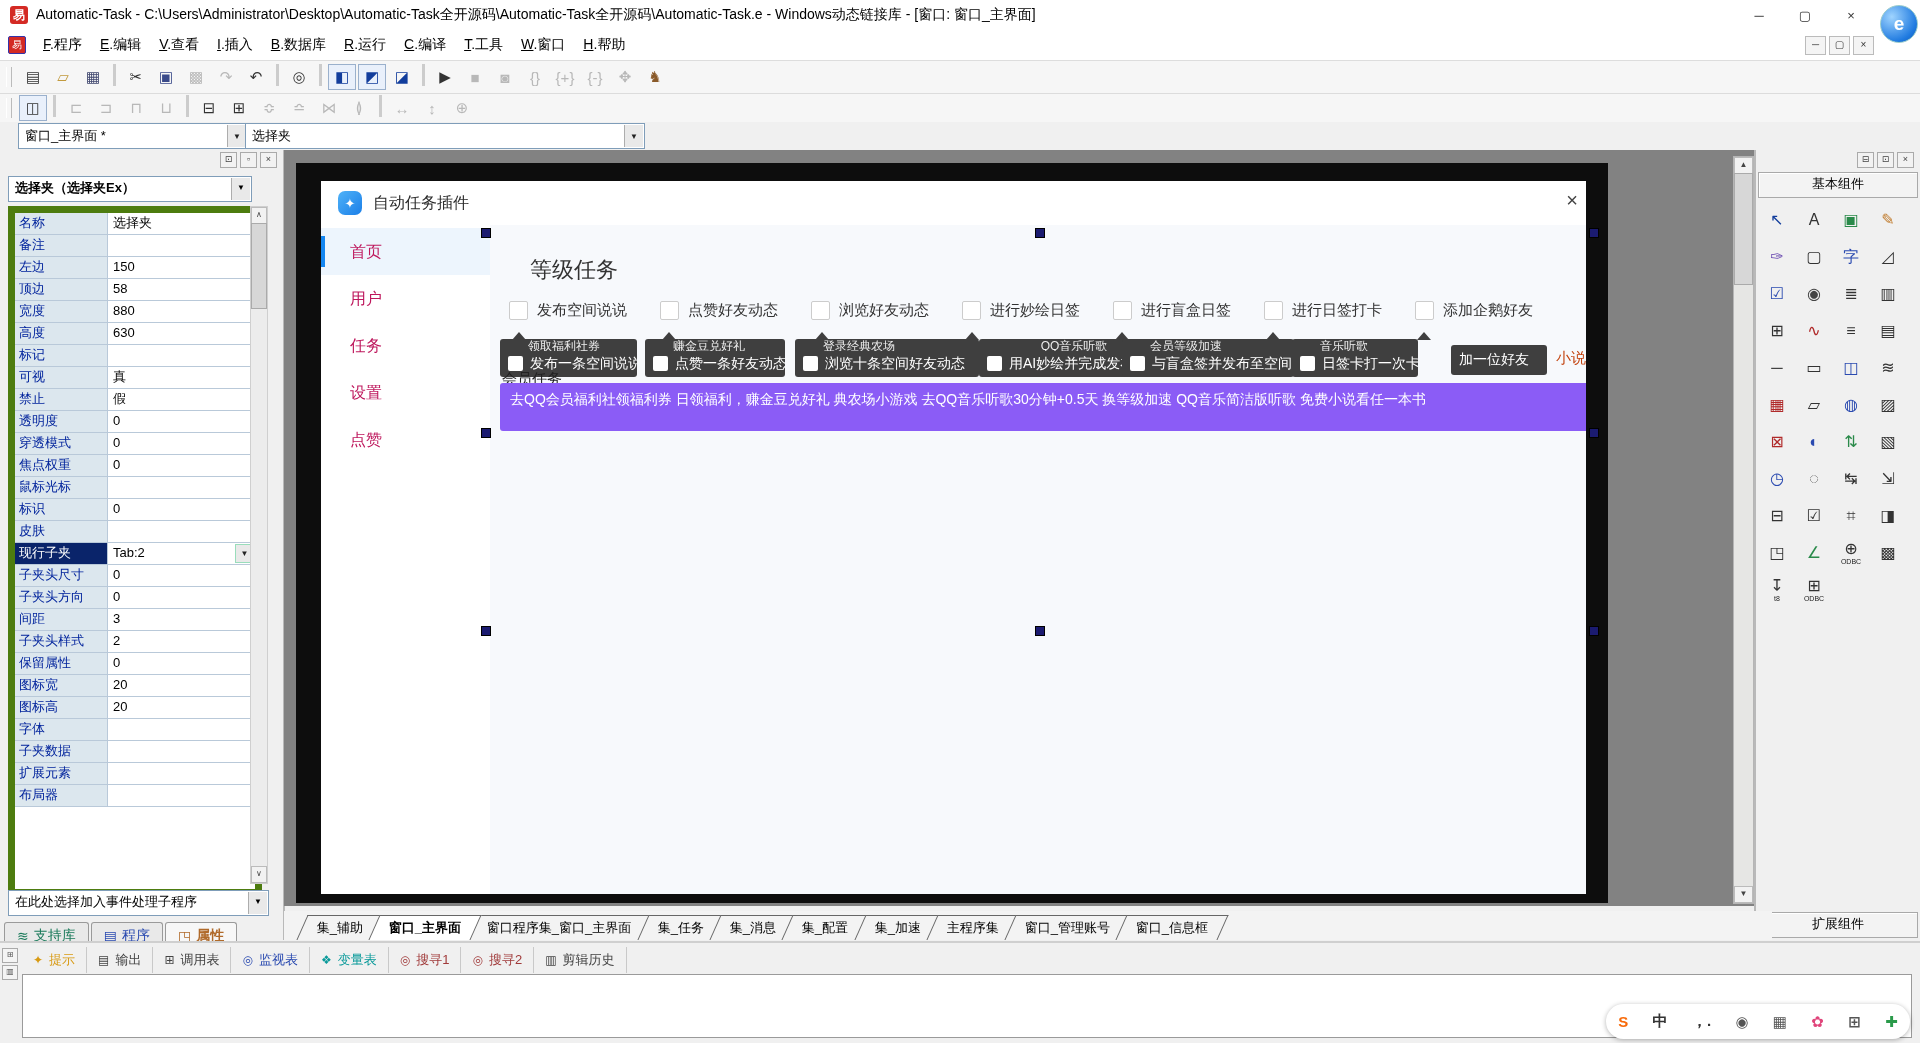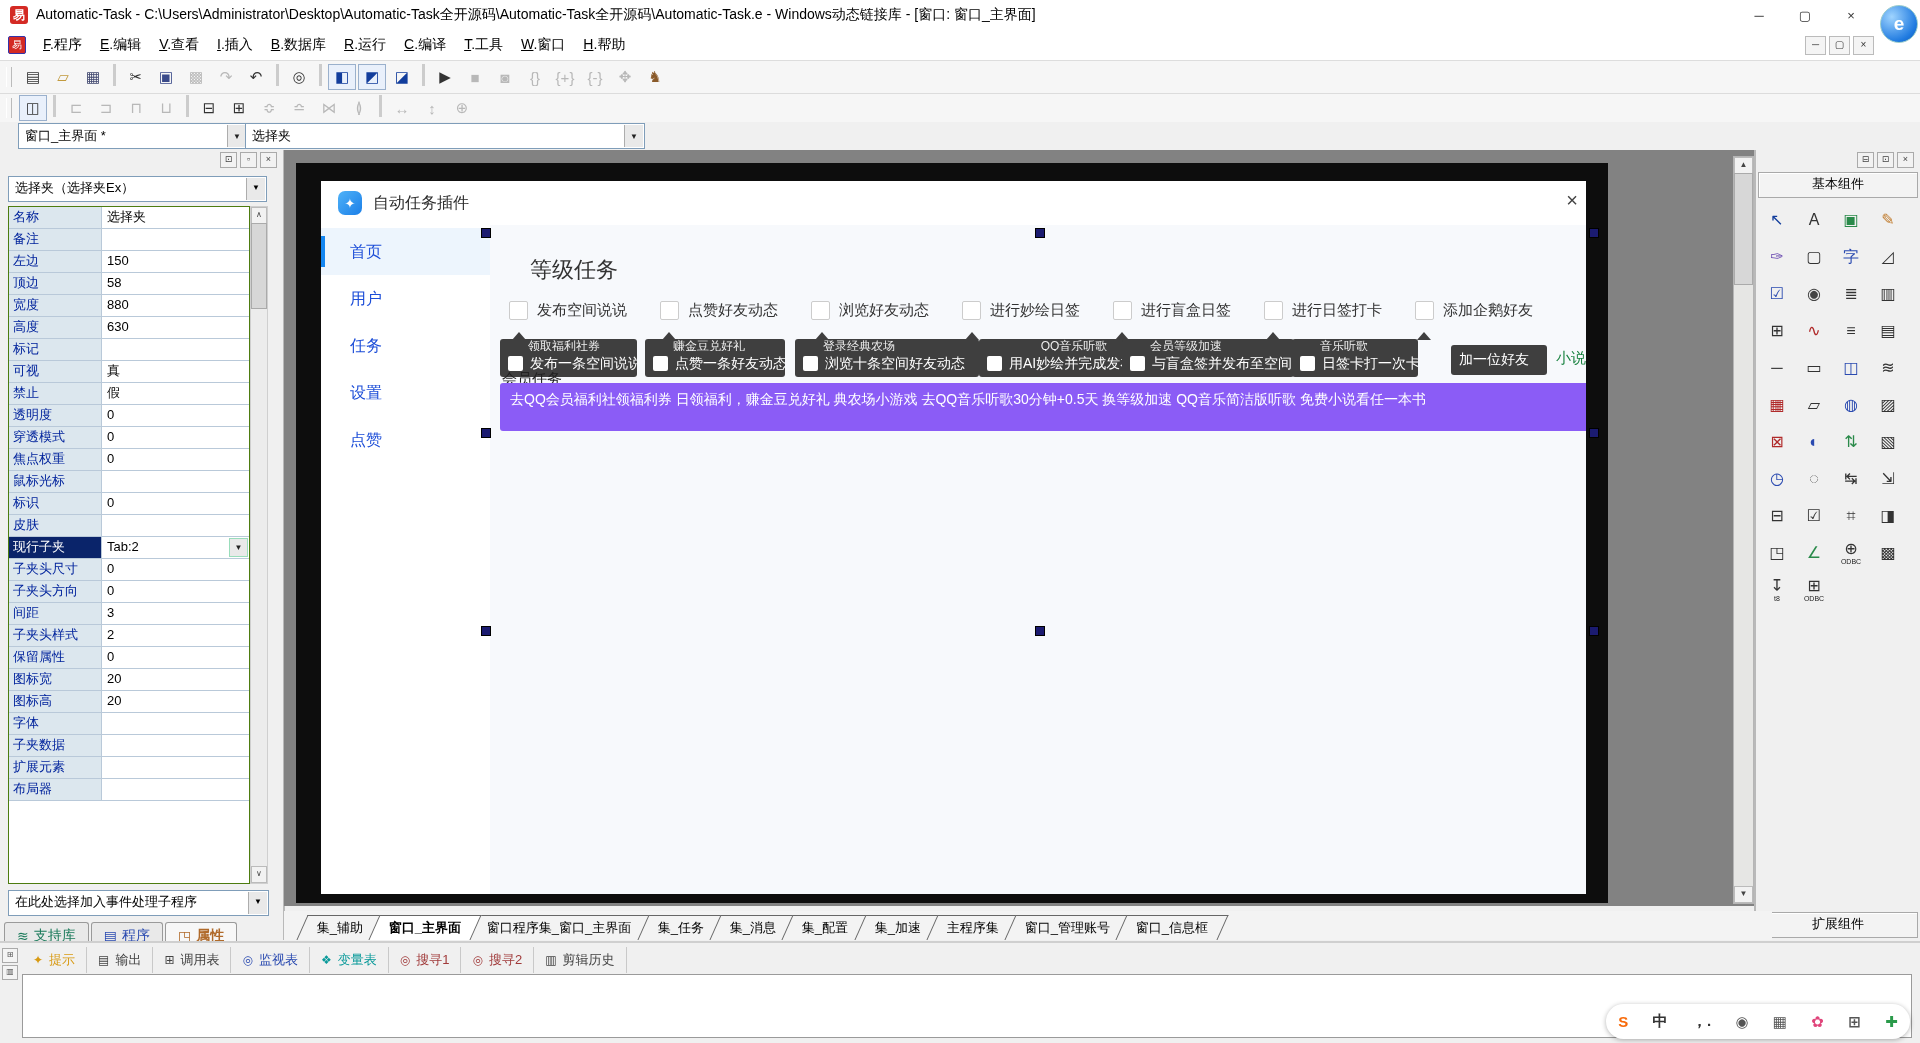--- a/index.html
+++ b/index.html
@@ -30,23 +30,23 @@
   .tbtn.pressed{background:#e9f0fb;border-color:#9ab0cc;}
   .tbtn.sep{min-width:1px;width:1px;height:20px;background:#ccc;margin:0 5px;padding:0;}
   
   .comborow{position:absolute;left:0;right:0;top:122px;height:28px;background:#f0f0f0;border-bottom:1px solid #cfcfcf;}
   .combo{position:absolute;height:24px;border:1px solid #7f9db9;background:#fff;font-size:13px;display:flex;align-items:center;padding-left:6px;top:1px;}
   .combo .arrow{position:absolute;right:1px;top:1px;bottom:1px;width:18px;background:#e9e9e9;border-left:1px solid #adadad;display:flex;align-items:center;justify-content:center;font-size:8px;color:#222;}
   
   .leftpanel{position:absolute;left:0;top:150px;width:283px;bottom:103px;background:#f0f0f0;border-right:2px solid #b9b9b9;}
   .dockrow{position:absolute;top:2px;right:6px;display:flex;gap:3px;}
   .dockbtn{width:15px;height:14px;border:1px solid #aaa;background:#f2f2f2;font-size:9px;line-height:13px;text-align:center;color:#444;}
-  .pheader{position:absolute;left:8px;right:16px;top:26px;height:24px;border:1px solid #7f9db9;background:#fff;font-size:13px;line-height:22px;padding-left:6px;}
+  .pheader{position:absolute;left:8px;right:31px;top:26px;height:24px;border:1px solid #7f9db9;background:#fff;font-size:13px;line-height:22px;padding-left:6px;font-weight:bold;}
   .pheader .arrow{position:absolute;right:1px;top:1px;bottom:1px;width:18px;background:#e9e9e9;border-left:1px solid #adadad;text-align:center;font-size:8px;line-height:20px;}
-  .pgrid{position:absolute;left:8px;width:240px;top:56px;height:676px;border:1px solid #4d7c0f;background:#fff;overflow:hidden;}
+  .pgrid{position:absolute;left:8px;width:240px;top:56px;height:676px;border:7px solid #4d7c0f;background:#fff;overflow:hidden;}
   .prow{display:flex;height:21px;border-bottom:1px solid #b9c9d9;}
   .plabel{width:88px;background:#dce7ee;color:#00239c;font-size:13px;line-height:20px;padding-left:4px;border-right:1px solid #b9c9d9;white-space:nowrap;overflow:hidden;}
   .pvalue{flex:1;font-size:13px;line-height:20px;padding-left:5px;position:relative;white-space:nowrap;overflow:hidden;}
   .prow.selected .plabel{background:#0a246a;color:#fff;}
   .prow.dropdown .pvalue::after{content:"▼";position:absolute;right:1px;top:1px;width:17px;bottom:1px;background:#e9e9e9;border:1px solid #9db;font-size:8px;text-align:center;line-height:17px;color:#222;}
   .pscroll{position:absolute;left:250px;width:16px;top:56px;height:676px;background:#ececec;border:1px solid #cfcfcf;}
   .sbtn{position:absolute;left:0;right:0;height:15px;background:#f2f2f2;border:1px solid #bbb;font-size:8px;text-align:center;line-height:14px;color:#444;}
   .sthumb{position:absolute;left:0;right:0;background:#d7d7d7;border:1px solid #aaa;}
   .evcombo{position:absolute;left:8px;right:14px;top:740px;height:24px;border:1px solid #7f9db9;background:#fff;font-size:13px;line-height:22px;padding-left:6px;}
   .evcombo .arrow{position:absolute;right:1px;top:1px;bottom:1px;width:18px;background:#e9e9e9;border-left:1px solid #adadad;text-align:center;font-size:8px;line-height:20px;}
@@ -57,37 +57,37 @@
   .designer{position:absolute;left:284px;top:150px;width:1470px;height:756px;background:#828282;overflow:hidden;}
   .dscroll{position:absolute;right:0;top:6px;bottom:2px;width:19px;background:#e6e6e4;border:1px solid #b5b5b5;}
   .formwin{position:absolute;left:12px;top:13px;width:1312px;height:740px;background:#0d0d0d;}
   .formin{position:absolute;left:25px;top:18px;width:1265px;height:713px;background:#fff;overflow:hidden;}
   .dlg-title{position:relative;height:44px;display:flex;align-items:center;}
   .dlg-icon{margin-left:17px;width:24px;height:24px;border-radius:7px;background:linear-gradient(135deg,#4fb2f8,#1b7fe8);color:#fff;font-size:13px;display:flex;align-items:center;justify-content:center;}
   .dlg-title-text{margin-left:11px;font-size:16px;color:#2b2b2b;}
   .dlg-close{position:absolute;left:1238px;top:8px;font-size:20px;color:#444;width:26px;text-align:center;}
   .dlg-body{position:absolute;left:0;top:44px;right:0;bottom:0;display:flex;}
   .dlg-side{width:169px;background:#fff;flex:none;padding-top:3px;}
-  .side-item{height:47px;line-height:47px;padding-left:29px;font-size:16px;color:#1d4ed8;position:relative;}
+  .side-item{height:47px;line-height:47px;padding-left:29px;font-size:16px;color:#be185d;position:relative;}
   .side-item.active{background:#edf5fd;}
   .side-item.active::before{content:"";position:absolute;left:0;top:8px;bottom:8px;width:4px;background:#1486f0;}
   .dlg-content{flex:1;background:#f7f9fc;position:relative;overflow:hidden;}
   .section1{margin:0 4px 0 40px;padding-top:34px;font-size:22px;color:#333;font-weight:500;line-height:22px;}
   .cbrow{display:flex;margin-left:19px;margin-top:18px;height:22px;}
   .cbitem{width:151px;display:flex;align-items:center;font-size:15px;color:#333;}
   .cb{width:17px;height:17px;border:1px solid #ccc;background:#fff;border-radius:2px;margin-right:9px;flex:none;}
   .band1{position:relative;height:48px;margin-top:10px;}
   .chip{position:absolute;top:8px;height:38px;background:#3f3f3f;border-radius:3px;color:#fff;overflow:hidden;}
   .chip .frag{height:12px;overflow:hidden;font-size:12px;color:#ededed;padding-left:28px;line-height:15px;white-space:nowrap;}
   .chip-main{display:flex;align-items:center;padding:0 8px;height:25px;font-size:14px;white-space:nowrap;}
   .chip-cb{width:15px;height:15px;background:#fff;border-radius:2px;margin-right:7px;flex:none;}
   .chip.nocb{top:14px;height:30px;}
   .chip.nocb .chip-main{height:30px;}
   .tip-arrow{position:absolute;top:1px;width:0;height:0;border:7px solid transparent;border-bottom:8px solid #3f3f3f;border-top:none;}
-  .trail{position:absolute;left:1066px;top:18px;font-size:15px;color:#15803d;}
+  .trail{position:absolute;left:1066px;top:18px;font-size:15px;color:#c2410c;}
   .band2{position:relative;height:34px;margin-top:4px;}
   .b2heading{position:absolute;left:12px;top:-13px;font-size:15px;color:#222;z-index:0;text-align:center;}
   .b2bar{position:absolute;left:10px;width:1075px;top:0;height:48px;background:#8b5cf6;border-radius:3px;color:#fff;
          font-size:14px;line-height:32px;padding:0 10px;white-space:nowrap;overflow:hidden;z-index:1;}
   .handle{position:absolute;width:8px;height:8px;background:#1b1b70;border:1px solid #000;z-index:30;}
   
   .rightpanel{position:absolute;right:0;top:150px;width:164px;bottom:103px;background:#f0f0f0;border-left:2px solid #b9b9b9;}
   .rheader{position:absolute;left:2px;right:2px;top:22px;height:24px;border:1px solid #a9a9a9;background:#f3f3f3;text-align:center;line-height:22px;font-size:13px;box-shadow:inset 1px 1px 0 #fff;}
   .ricons{position:absolute;left:8px;right:2px;top:56px;bottom:34px;display:flex;flex-wrap:wrap;align-content:flex-start;column-gap:11px;row-gap:10px;overflow:hidden;}
   .tile{width:26px;height:27px;display:flex;flex-direction:column;align-items:center;justify-content:center;font-size:16px;color:#333;line-height:18px;}

